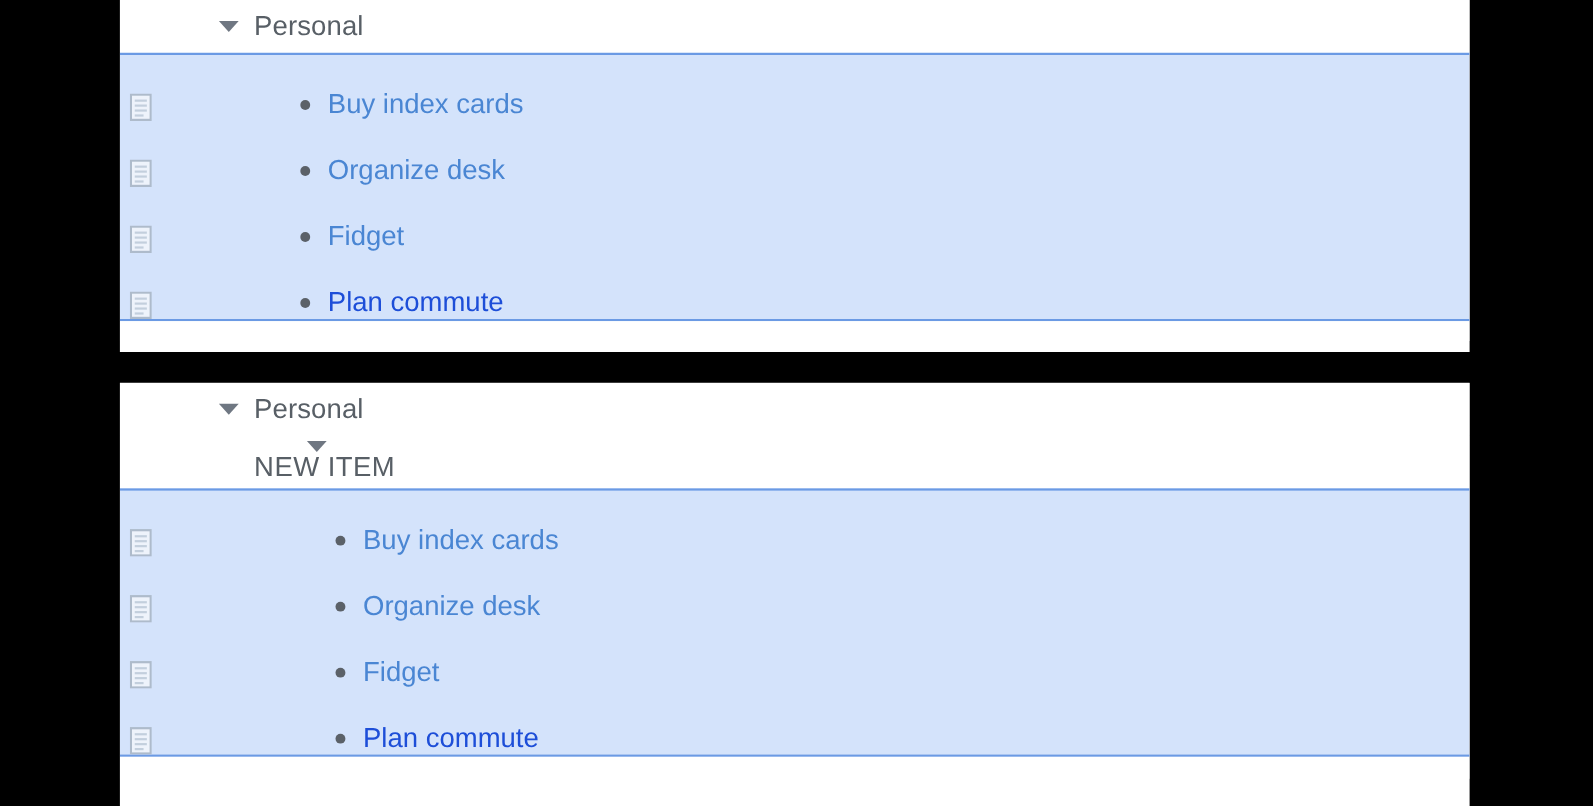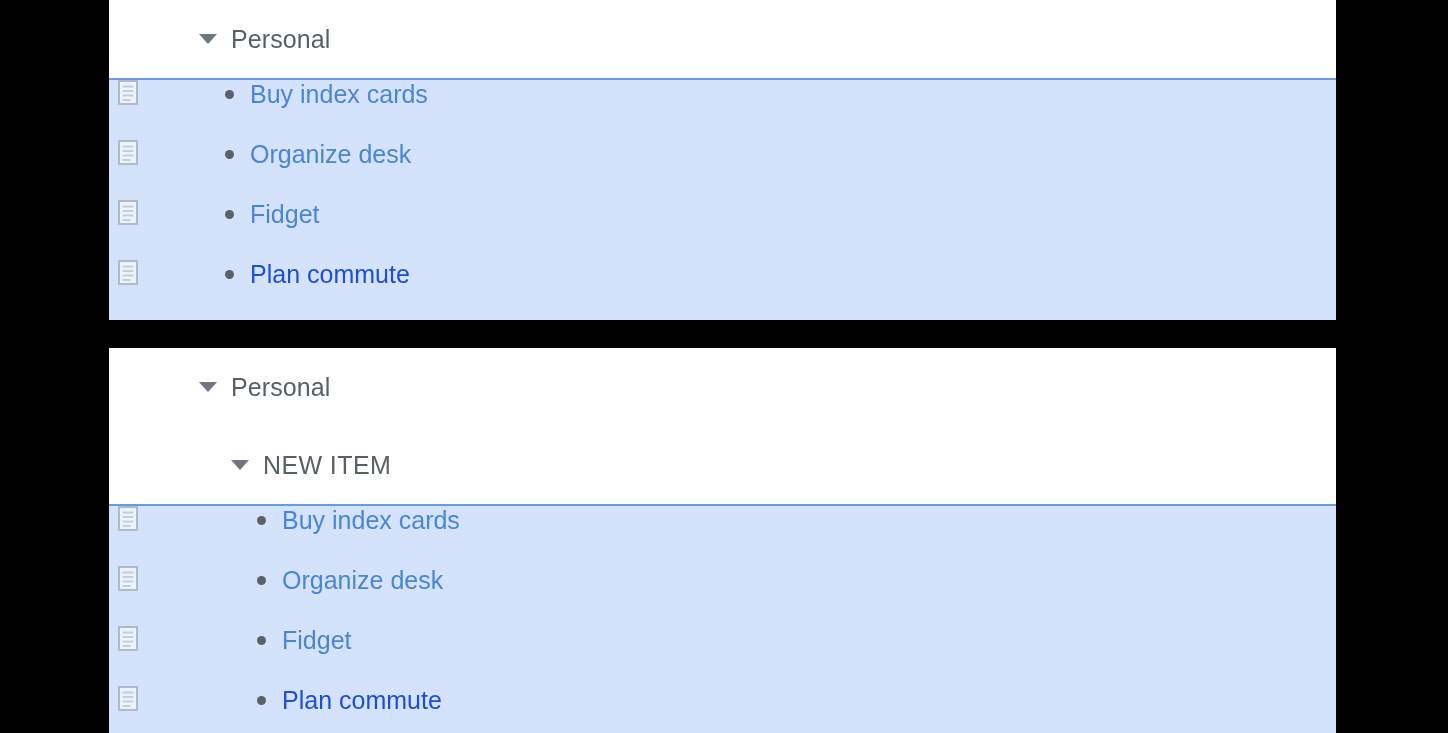--- a/index.html
+++ b/index.html
@@ -21,21 +21,21 @@
     left: 109px;
     width: 1227px;
     background: #ffffff;
     overflow: hidden;
   }
   #panel-before { top: 0px; height: 320px; }
   #panel-after  { top: 348px; height: 385px; }
 
   
   .group-row {
-    height: 78px;
+    height: 48px;
     display: flex;
     align-items: center;
     background: #ffffff;
   }
   .group-row .icon-gutter {
     width: 80px;
     flex: 0 0 80px;
   }
   .disclosure {
     width: 0;
@@ -62,21 +62,22 @@
   
   .selection-band {
     background: #d4e3fb;
     border-top: 2px solid #6b9ae4;
     border-bottom: 2px solid #6b9ae4;
   }
 
   .item-row {
     height: 60px;
     display: flex;
-    align-items: flex-start;
+    align-items: flex-end;
+    gap: 48px;
   }
   .item-row .icon-gutter {
     width: 80px;
     flex: 0 0 80px;
     display: flex;
     align-items: center;
     justify-content: flex-start;
     padding-left: 9px;
     box-sizing: border-box;
   }
@@ -196,21 +197,21 @@
   <div class="group-row">
     <div class="icon-gutter"></div>
     <div class="indent-1" style="display:flex;align-items:center;">
       <span class="disclosure"></span>
       <span class="group-label">Personal</span>
     </div>
   </div>
 
   <div class="group-row">
     <div class="icon-gutter"></div>
-    <div class="indent-2" style="display:flex;align-items:center;">
+    <div class="indent-2" style="display:flex;align-items:center;flex-direction:column;">
       <span class="disclosure"></span>
       <span class="group-label upper">NEW ITEM</span>
     </div>
   </div>
 
   <div class="selection-band">
 
     <div class="item-row">
       <div class="icon-gutter">
         <svg class="note-icon" viewBox="0 0 20 25">

